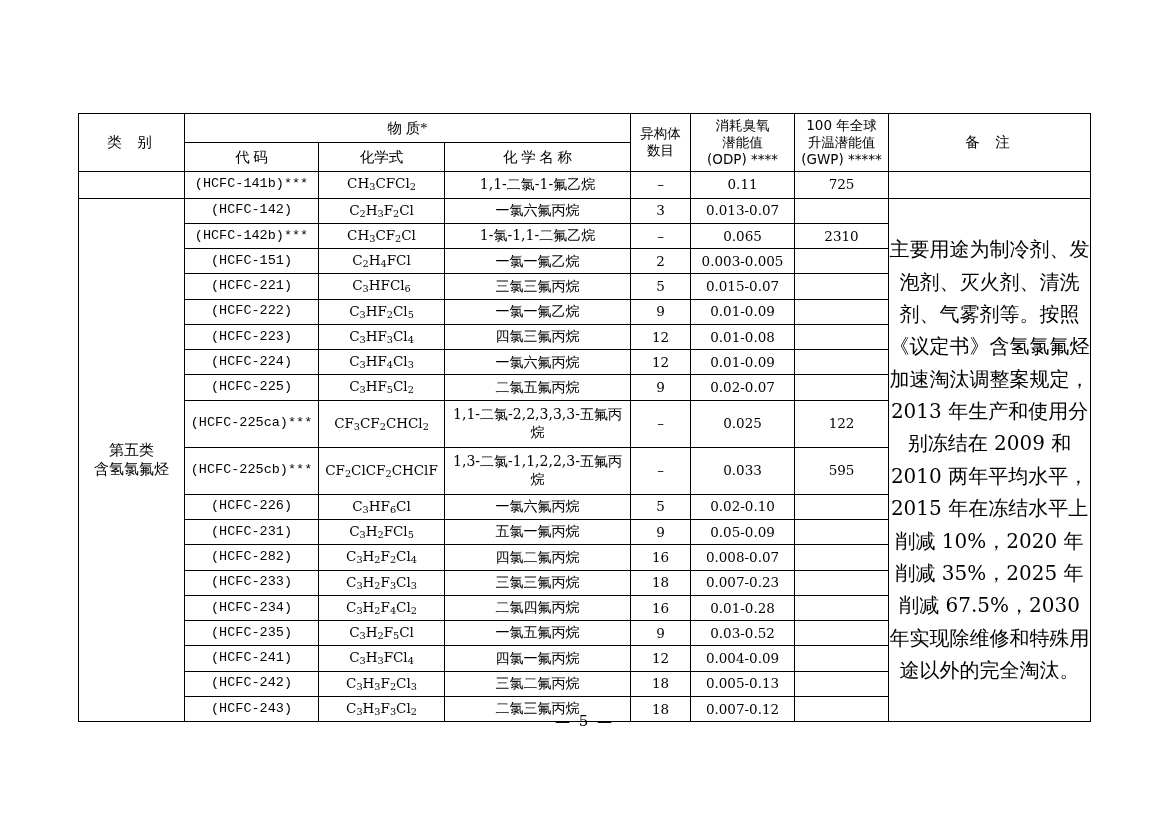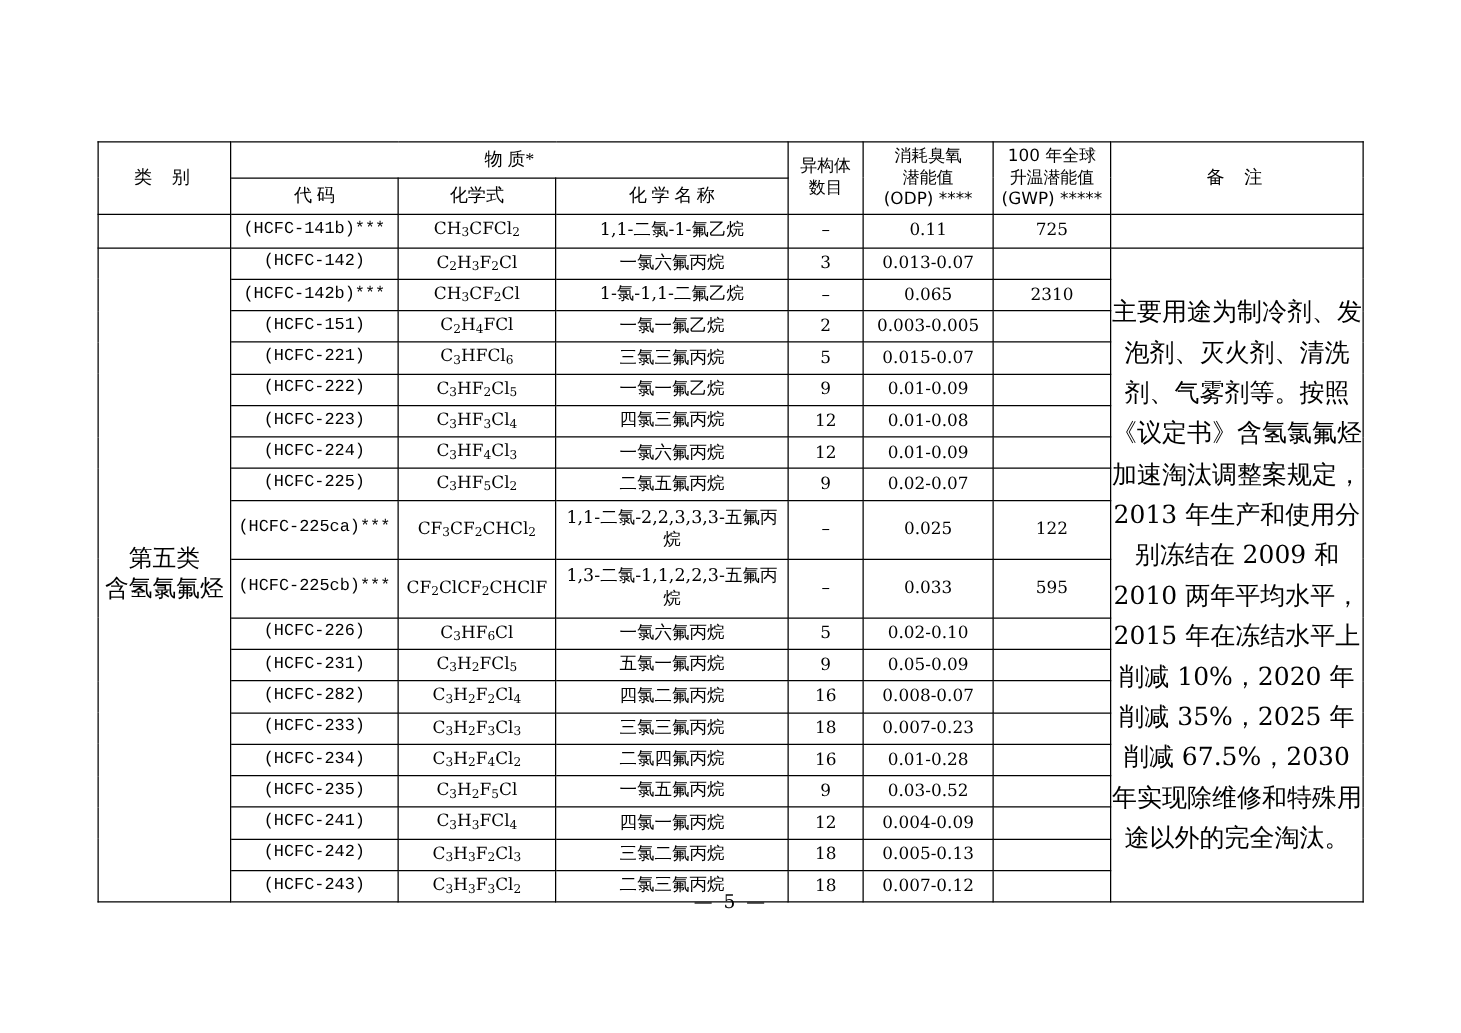--- a/index.html
+++ b/index.html
@@ -82,21 +82,21 @@
     font-family: "DejaVu Serif", "Liberation Serif", serif;
     line-height: 1.3;
     margin-top: 37px;
   }
   .num-cell {
     font-size: 13.5px;
     font-family: "DejaVu Serif", "Liberation Serif", serif;
     white-space: nowrap;
   }
   .cat-cell {
-    font-size: 19px;
+    font-size: 15px;
     line-height: 1.6;
   }
   .note-cell {
     font-size: 20px;
     line-height: 1.62;
     text-align: left;
     padding: 6px 9px;
     vertical-align: middle;
     font-family: "DejaVu Serif", "Liberation Serif", serif;
   }

